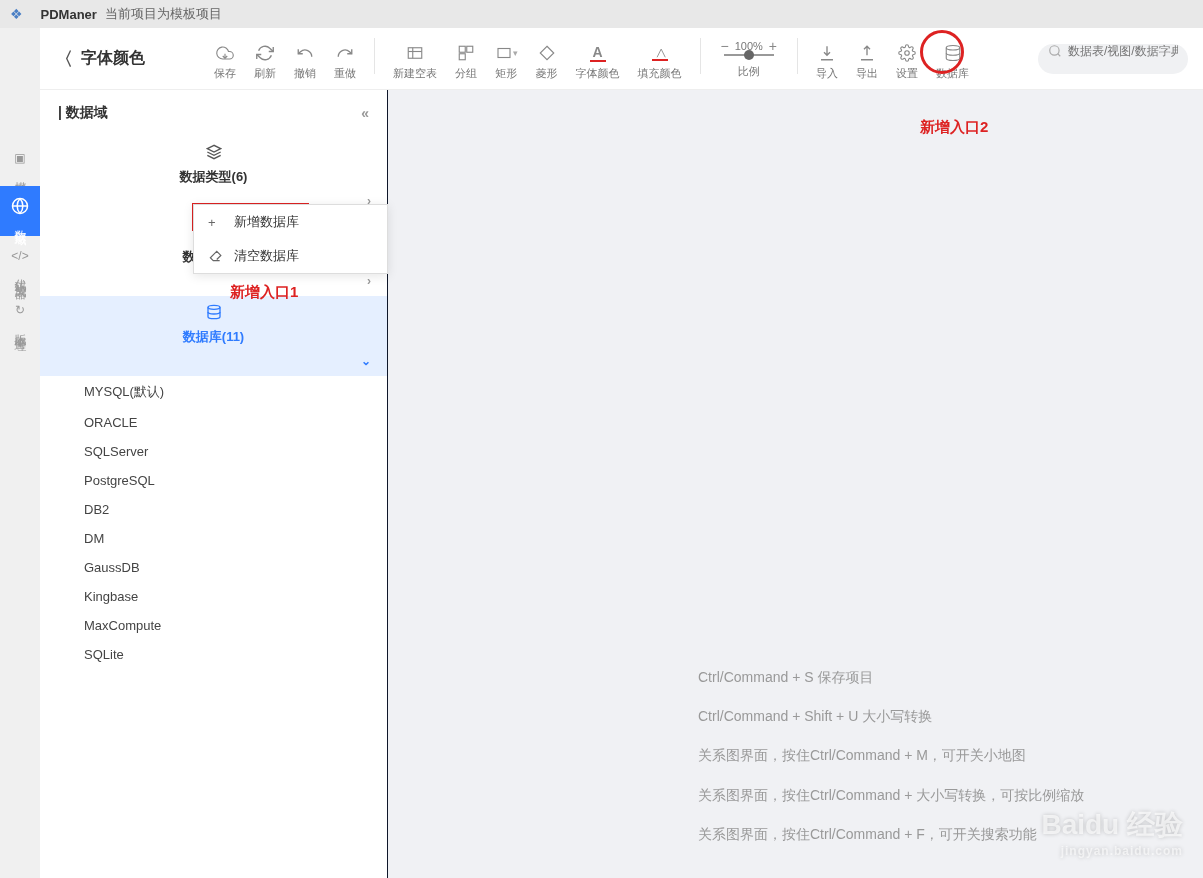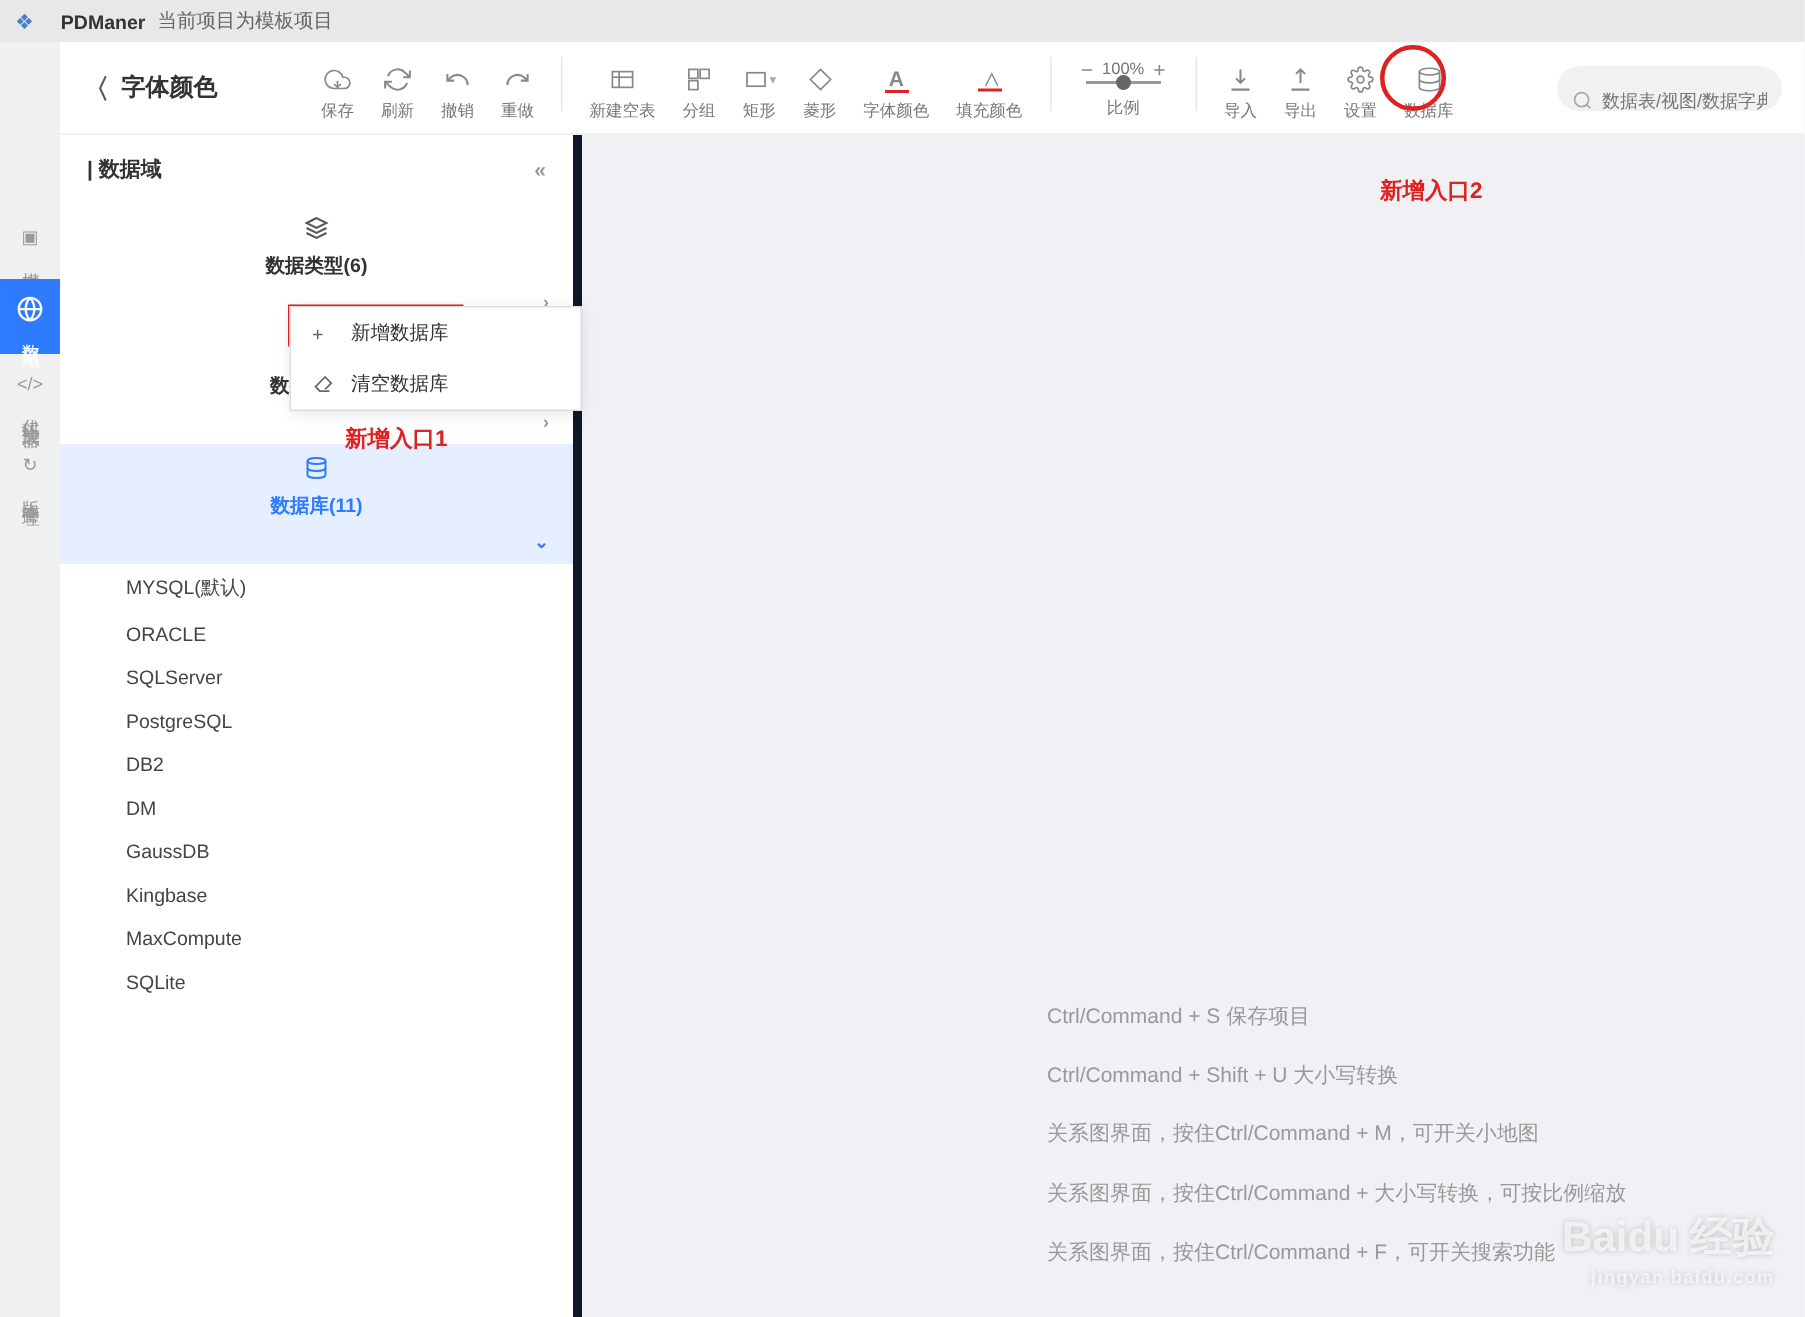--- a/index.html
+++ b/index.html
@@ -35,27 +35,27 @@
     .zoom-group { display:flex; flex-direction:column; align-items:center; padding: 0 8px; }
     .zoom-slider { display:flex; align-items:center; gap:6px; color:#888; font-size:14px; }
     .slider-track { width:50px; height:2px; background:#999; position:relative; }
     .slider-thumb { position:absolute; top:-4px; left:50%; width:10px; height:10px; background:#666; border-radius:50%; transform:translateX(-50%); }
     .zoom-pct { font-size:11px; color:#777; }
     .zoom-label { font-size:11px; color:#777; margin-top:8px; }
     
     .db-circled { position: relative; }
     .red-circle { position: absolute; border: 3px solid #d22; border-radius: 50%; pointer-events: none; }
     
-    .search-box { width: 150px; height: 30px; border-radius: 15px; background: #f0f1f3; display: flex; align-items: flex-end; padding: 0 10px; gap: 6px; color: #aaa; flex-shrink:0; }
+    .search-box { width: 150px; height: 30px; border-radius: 15px; background: #f0f1f3; display: flex; align-items: flex-start; padding: 0 10px; gap: 6px; color: #aaa; flex-shrink:0; }
     .search-box input { border: none; background: transparent; outline: none; font-size: 12px; width: 100%; color:#666; }
     
     .body-row { flex: 1; display: flex; position: relative; }
     
     
-    .sidebar { width: 348px; border-right: 6px solid #0f172a; background: #fff; position: relative; }
+    .sidebar { width: 348px; border-right: 1px solid #0f172a; background: #fff; position: relative; }
     .side-header { display: flex; align-items: center; justify-content: space-between; padding: 14px 18px; font-weight: 600; font-size: 14px; }
     .side-header .collapse { color:#999; cursor:pointer; }
     .tree-item { display: flex; align-items: center; padding: 8px 16px; cursor: pointer; font-size: 13px; color: #333; gap: 8px; }
     .tree-item.cat { font-weight: 600; flex-direction: column; }
     .tree-item .iicon { width:18px; display:flex; justify-content:center; color:#555; }
     .tree-item .expand { margin-left: auto; color:#999; font-size:12px; }
     .tree-item.selected { background: #e5efff; color: #2f7bff; }
     .tree-item.selected .iicon { color:#2f7bff; }
     .tree-child { padding: 7px 16px 7px 44px; font-size: 13px; color: #444; cursor: pointer; }
     

